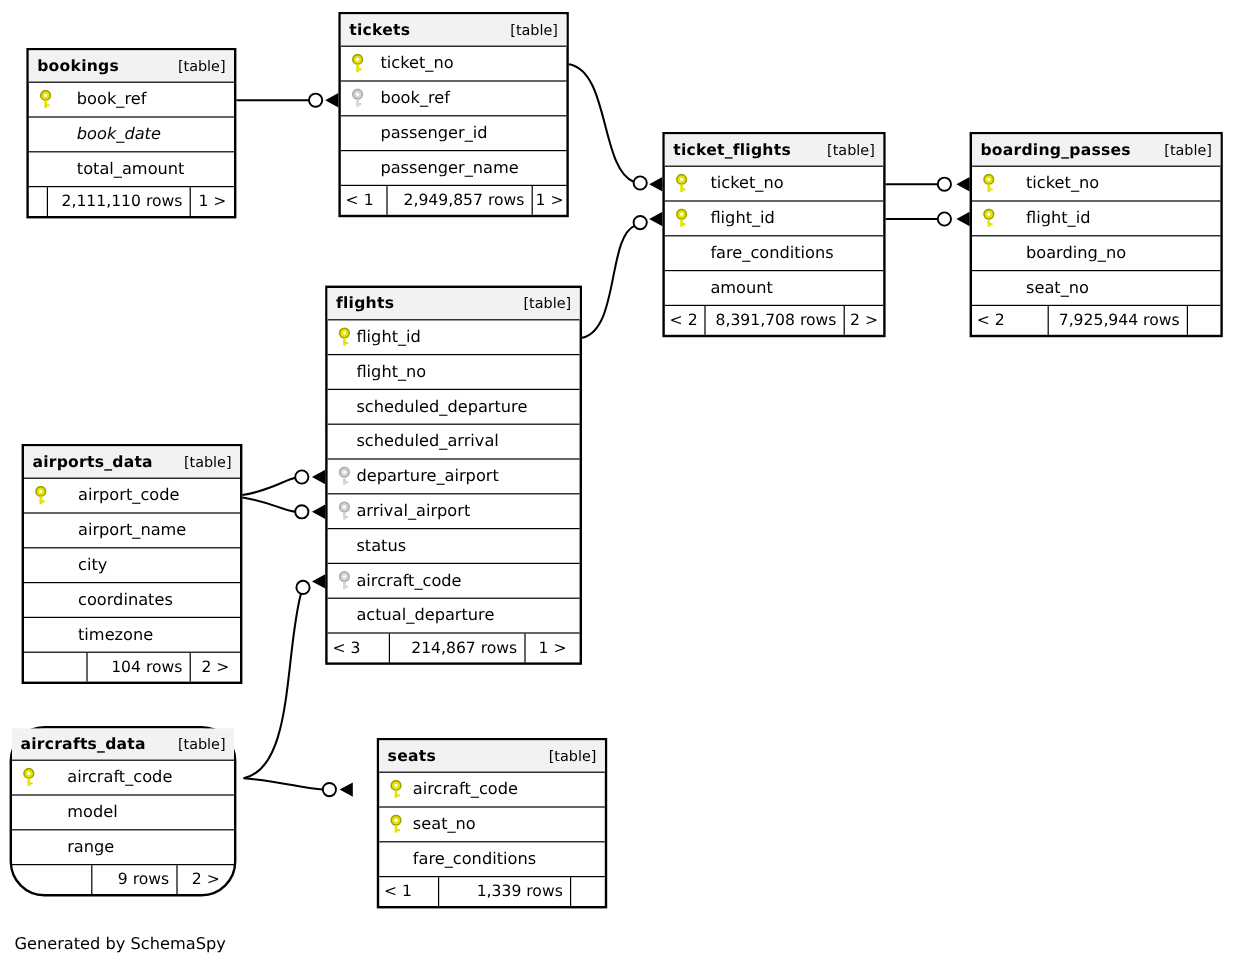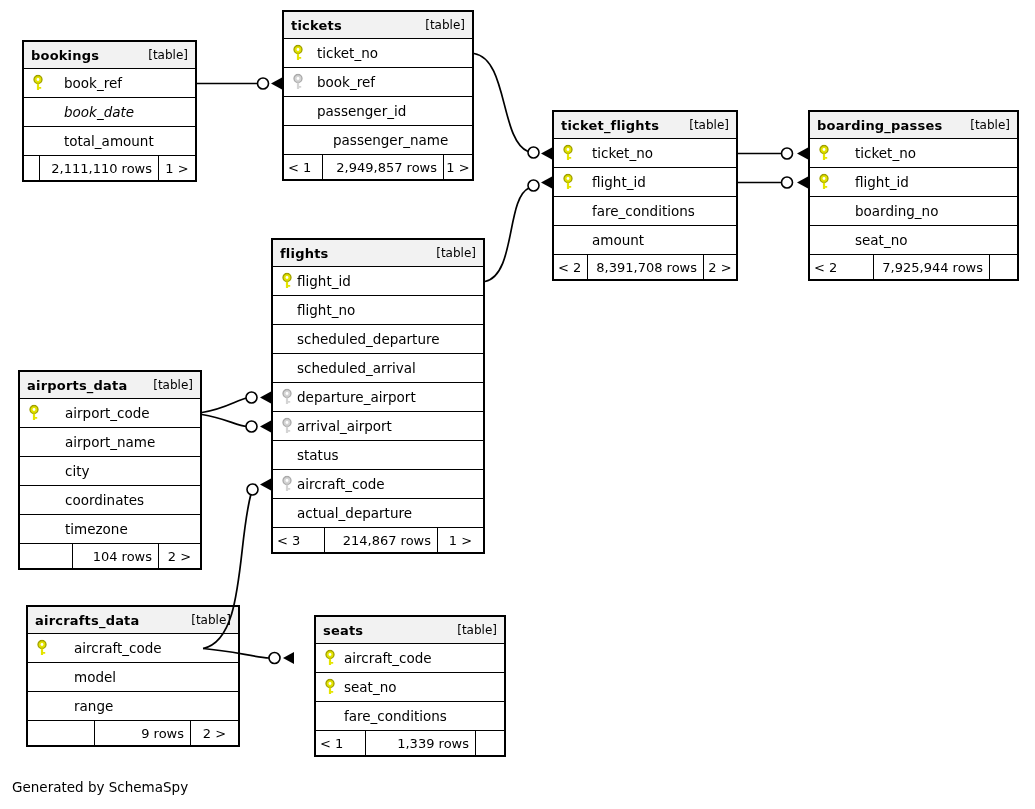--- a/index.html
+++ b/index.html
@@ -126,21 +126,21 @@
                 <circle cx="6" cy="5" r="1.4" fill="#ffffff"></circle>
                 <path d="M6 9 L6 15.5" stroke="#d4d4d4" stroke-width="2.2"></path>
                 <path d="M6 13.3 L9.2 13.3" stroke="#d4d4d4" stroke-width="1.8"></path>
               </svg></span>
             <span class="lbl" style="padding-left: 33px;">book_ref</span>
           </div>
           <div class="row">
             <span class="lbl" style="padding-left: 33px;">passenger_id</span>
           </div>
           <div class="row">
-            <span class="lbl" style="padding-left: 33px; margin-left: 16px;">passenger_name</span>
+            <span class="lbl" style="padding-left: 33px;">passenger_name</span>
           </div>
         </div>
     <div class="ftr">
       <span class="fl" style="width: 39px;">&lt; 1</span>
       <span class="fm">2,949,857 rows</span>
       <span class="fr" style="width: 28px;">1 &gt;</span>
     </div>
   </div>
       <div class="tbl" style="left: 552px; top: 110px; width: 186px;">
     <div class="hdr">
@@ -307,21 +307,21 @@
           <div class="row">
             <span class="lbl" style="padding-left: 45px;">timezone</span>
           </div>
         </div>
     <div class="ftr">
       <span class="fl" style="width: 53px;"></span>
       <span class="fm">104 rows</span>
       <span class="fr" style="width: 41px;">2 &gt;</span>
     </div>
   </div>
-      <div class="tbl" style="left: 26px; top: 605px; width: 214px;">
+      <div class="tbl" style="left: 8px; top: 605px; width: 189px; border-radius: 29px;">
     <div class="hdr">
       <span class="nm">aircrafts_data</span>
       <span class="bd">[table]</span>
     </div>
     <div class="rows">
           <div class="row">
             <span class="key"><svg width="12" height="17" viewBox="0 0 12 17" xmlns="http://www.w3.org/2000/svg">
                 <circle cx="6" cy="5" r="4" fill="#e4e400" stroke="#a0a000" stroke-width="1.3"></circle>
                 <circle cx="6" cy="5" r="1.4" fill="#ffffff"></circle>
                 <path d="M6 9 L6 15.5" stroke="#e4e400" stroke-width="2.2"></path>

